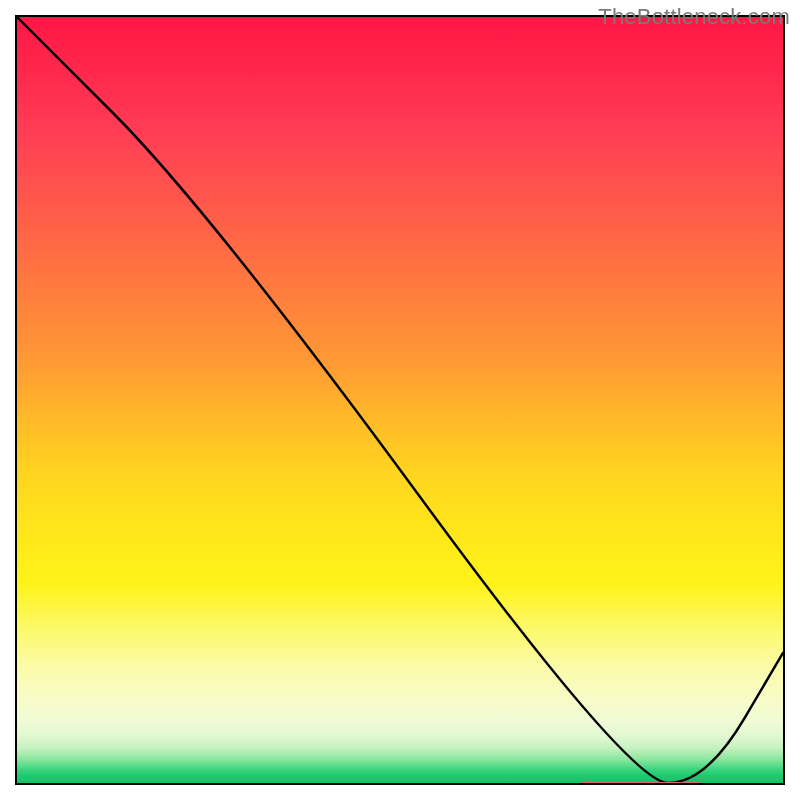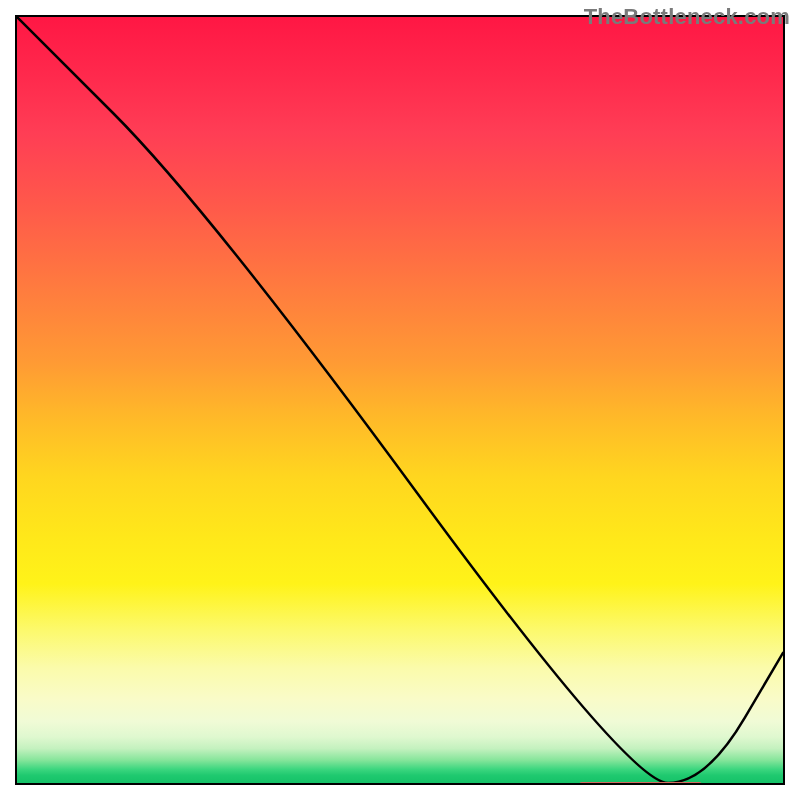--- a/index.html
+++ b/index.html
@@ -4,21 +4,21 @@
 <style>
   * { margin: 0; padding: 0; box-sizing: border-box; }
   html, body { width: 800px; height: 800px; overflow: hidden; }
   body { font-family: Arial, Helvetica, sans-serif; position: relative; background: #fff; }
 
   .watermark {
     position: absolute;
     top: 4px;
     right: 10px;
     font-size: 22px;
-    font-weight: 700;
+    font-weight: 400;
     color: #7a7a7a;
     letter-spacing: 0.2px;
     z-index: 5;
   }
 
   .plot-frame {
     position: absolute;
     left: 15px;
     top: 15px;
     width: 770px;

